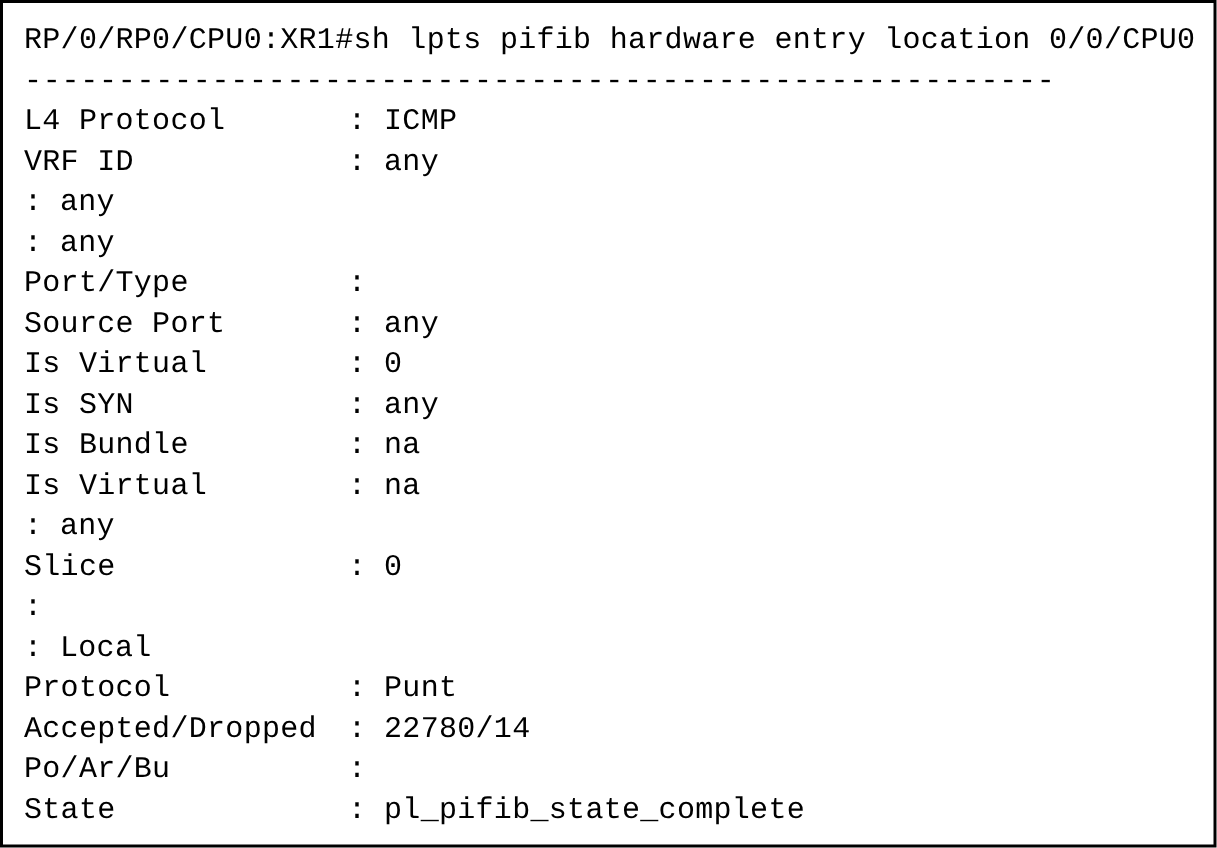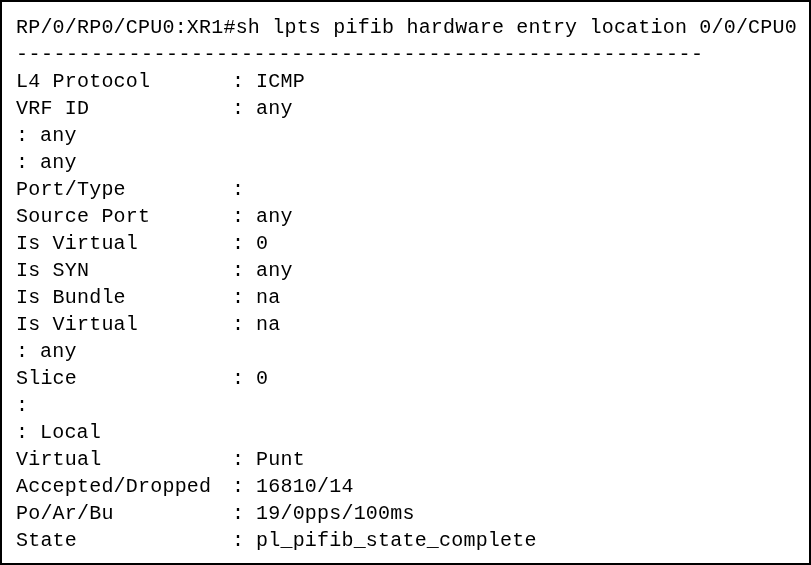--- a/index.html
+++ b/index.html
@@ -36,19 +36,19 @@
       <div class="row"><span class="label">Port/Type         </span><span class="sep">: </span></div>
       <div class="row"><span class="label">Source Port       </span><span class="sep">: </span><span class="value">any</span></div>
       <div class="row"><span class="label">Is Virtual       </span><span class="sep">: </span><span class="value">0</span></div>
       <div class="row"><span class="label">Is SYN            </span><span class="sep">: </span><span class="value">any</span></div>
       <div class="row"><span class="label">Is Bundle         </span><span class="sep">: </span><span class="value">na</span></div>
       <div class="row"><span class="label">Is Virtual        </span><span class="sep">: </span><span class="value">na</span></div>
       <div class="row"><span class="sep">: </span><span class="value">any</span></div>
       <div class="row"><span class="label">Slice             </span><span class="sep">: </span><span class="value">0</span></div>
       <div class="row"><span class="sep">: </span></div>
       <div class="row"><span class="sep">: </span><span class="value">Local</span></div>
-      <div class="row"><span class="label">Virtual          </span><span class="sep">: </span><span class="value">Punt</span></div>
-      <div class="row"><span class="label">Accepted/Dropped  </span><span class="sep">: </span><span class="value">16810/14</span></div>
-      <div class="row"><span class="label">Po/Ar/Bu          </span><span class="sep">: </span><span class="value">19/0pps/100ms</span></div>
+      <div class="row"><span class="label">Protocol          </span><span class="sep">: </span><span class="value">Punt</span></div>
+      <div class="row"><span class="label">Accepted/Dropped  </span><span class="sep">: </span><span class="value">22780/14</span></div>
+      <div class="row"><span class="label">Po/Ar/Bu          </span><span class="sep">: </span></div>
       <div class="row"><span class="label">State             </span><span class="sep">: </span><span class="value">pl_pifib_state_complete</span></div>
     </div>
   <div class="divider">-------------------------------------------------------</div>
 </div>
 
 </body></html>

